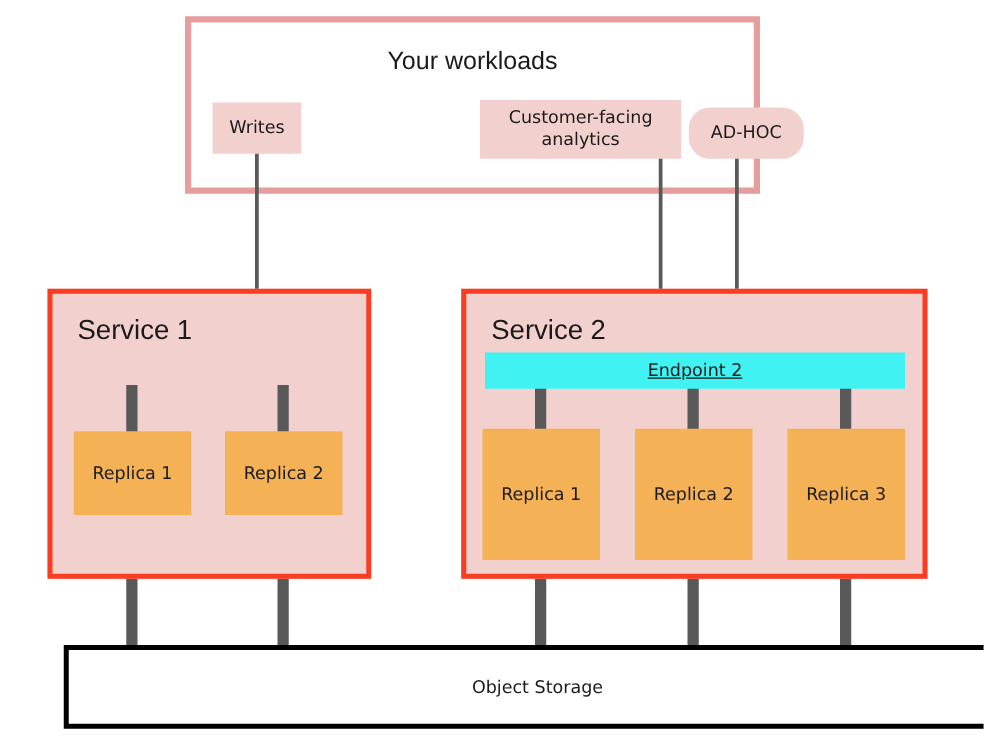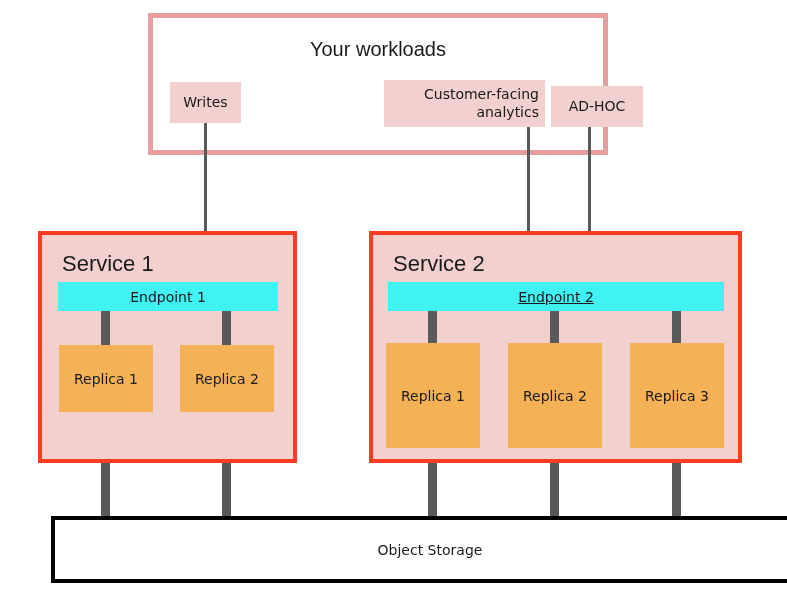--- a/index.html
+++ b/index.html
@@ -50,25 +50,24 @@
   
   .workload-chip {
     position: absolute;
     background: #f2d0cd;
     color: #1a1a1a;
     font-size: 14px;
     line-height: 1.25;
     font-family: "DejaVu Sans", sans-serif;
     padding: 2px 6px;
     box-sizing: border-box;
-    text-align: right;
   }
   #chip-writes   { left: 170px; top: 82px; width: 71px;  height: 41px; }
   #chip-analytics{ left: 384px; top: 80px; width: 161px; height: 47px; }
-  #chip-adhoc    { left: 551px; top: 86px; width: 92px;  height: 41px; }
+  #chip-adhoc    { left: 551px; top: 86px; width: 92px;  height: 41px; border-radius: 17px; }
 
   
   .service-box {
     position: absolute;
     box-sizing: border-box;
     border: 4px solid #fa3c20;
     background: #f2d0cd;
   }
   #service-1 { left: 38px;  top: 231px; width: 259px; height: 232px; }
   #service-2 { left: 369px; top: 231px; width: 373px; height: 232px; }
@@ -176,21 +175,20 @@
   <div class="pipe" style="left:550px; top:436px; height:84px;"></div>
   <div class="pipe" style="left:672px; top:436px; height:84px;"></div>
 
   <div class="service-box" id="service-1">
     <div class="service-title">Service 1</div>
   </div>
 
   <div class="pipe" style="left:101px; top:308px; height:42px;"></div>
   <div class="pipe" style="left:222px; top:308px; height:42px;"></div>
 
-  <div class="box endpoint" id="endpoint-1">Endpoint 1</div>
   <div class="box replica" id="s1-replica-1">Replica 1</div>
   <div class="box replica" id="s1-replica-2">Replica 2</div>
 
   <div class="service-box" id="service-2">
     <div class="service-title">Service 2</div>
   </div>
 
   <div class="pipe" style="left:428px; top:308px; height:40px;"></div>
   <div class="pipe" style="left:550px; top:308px; height:40px;"></div>
   <div class="pipe" style="left:672px; top:308px; height:40px;"></div>

